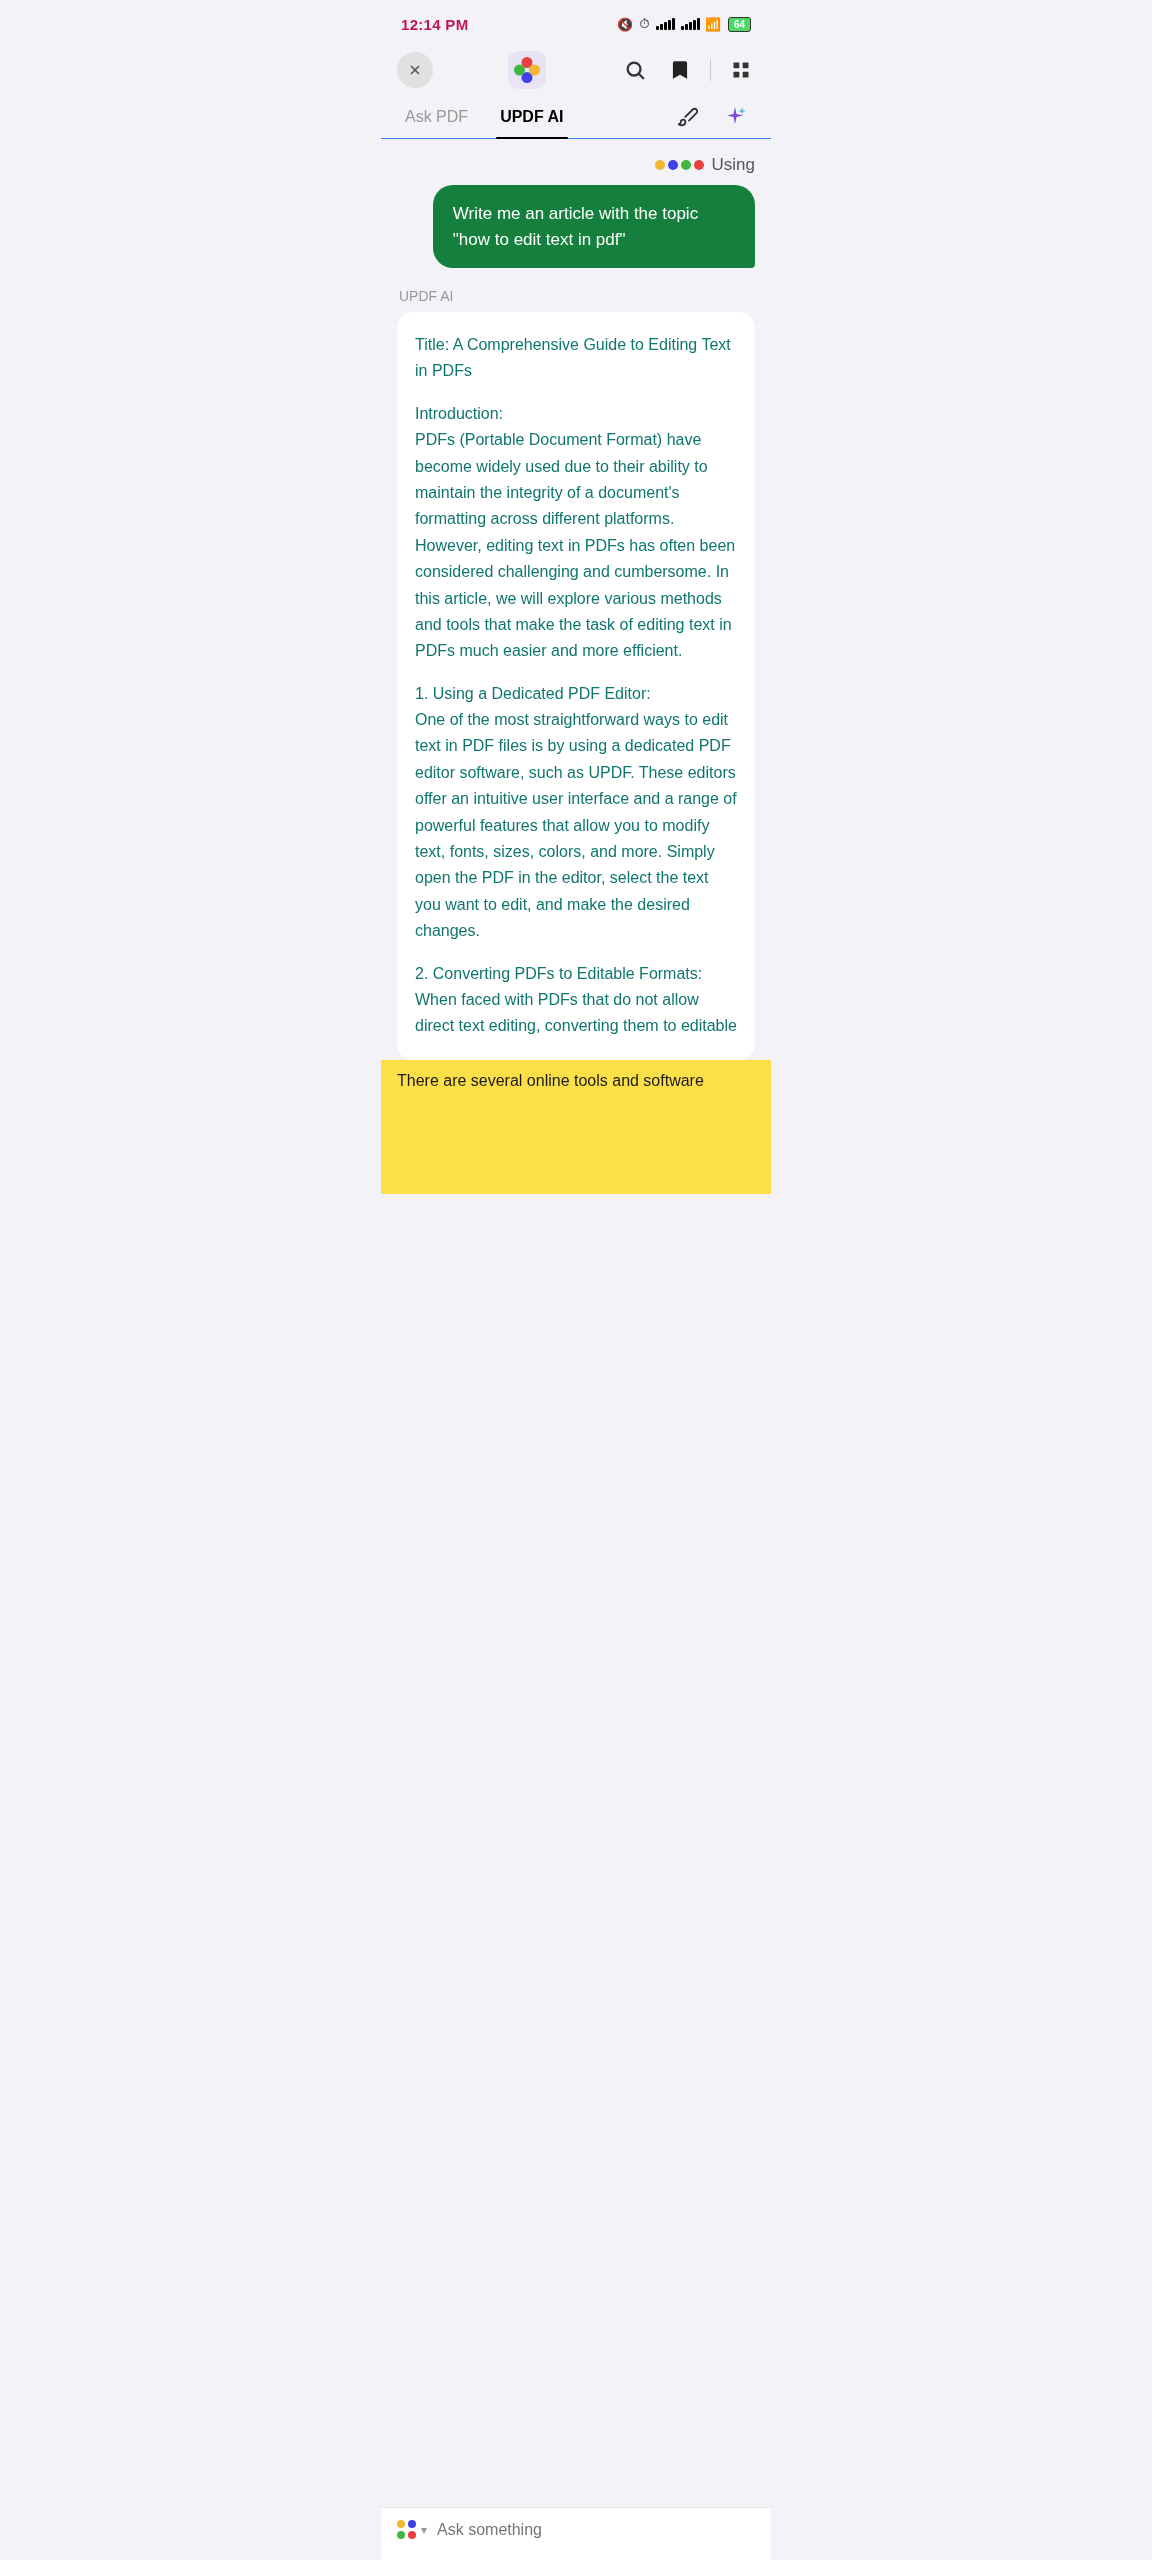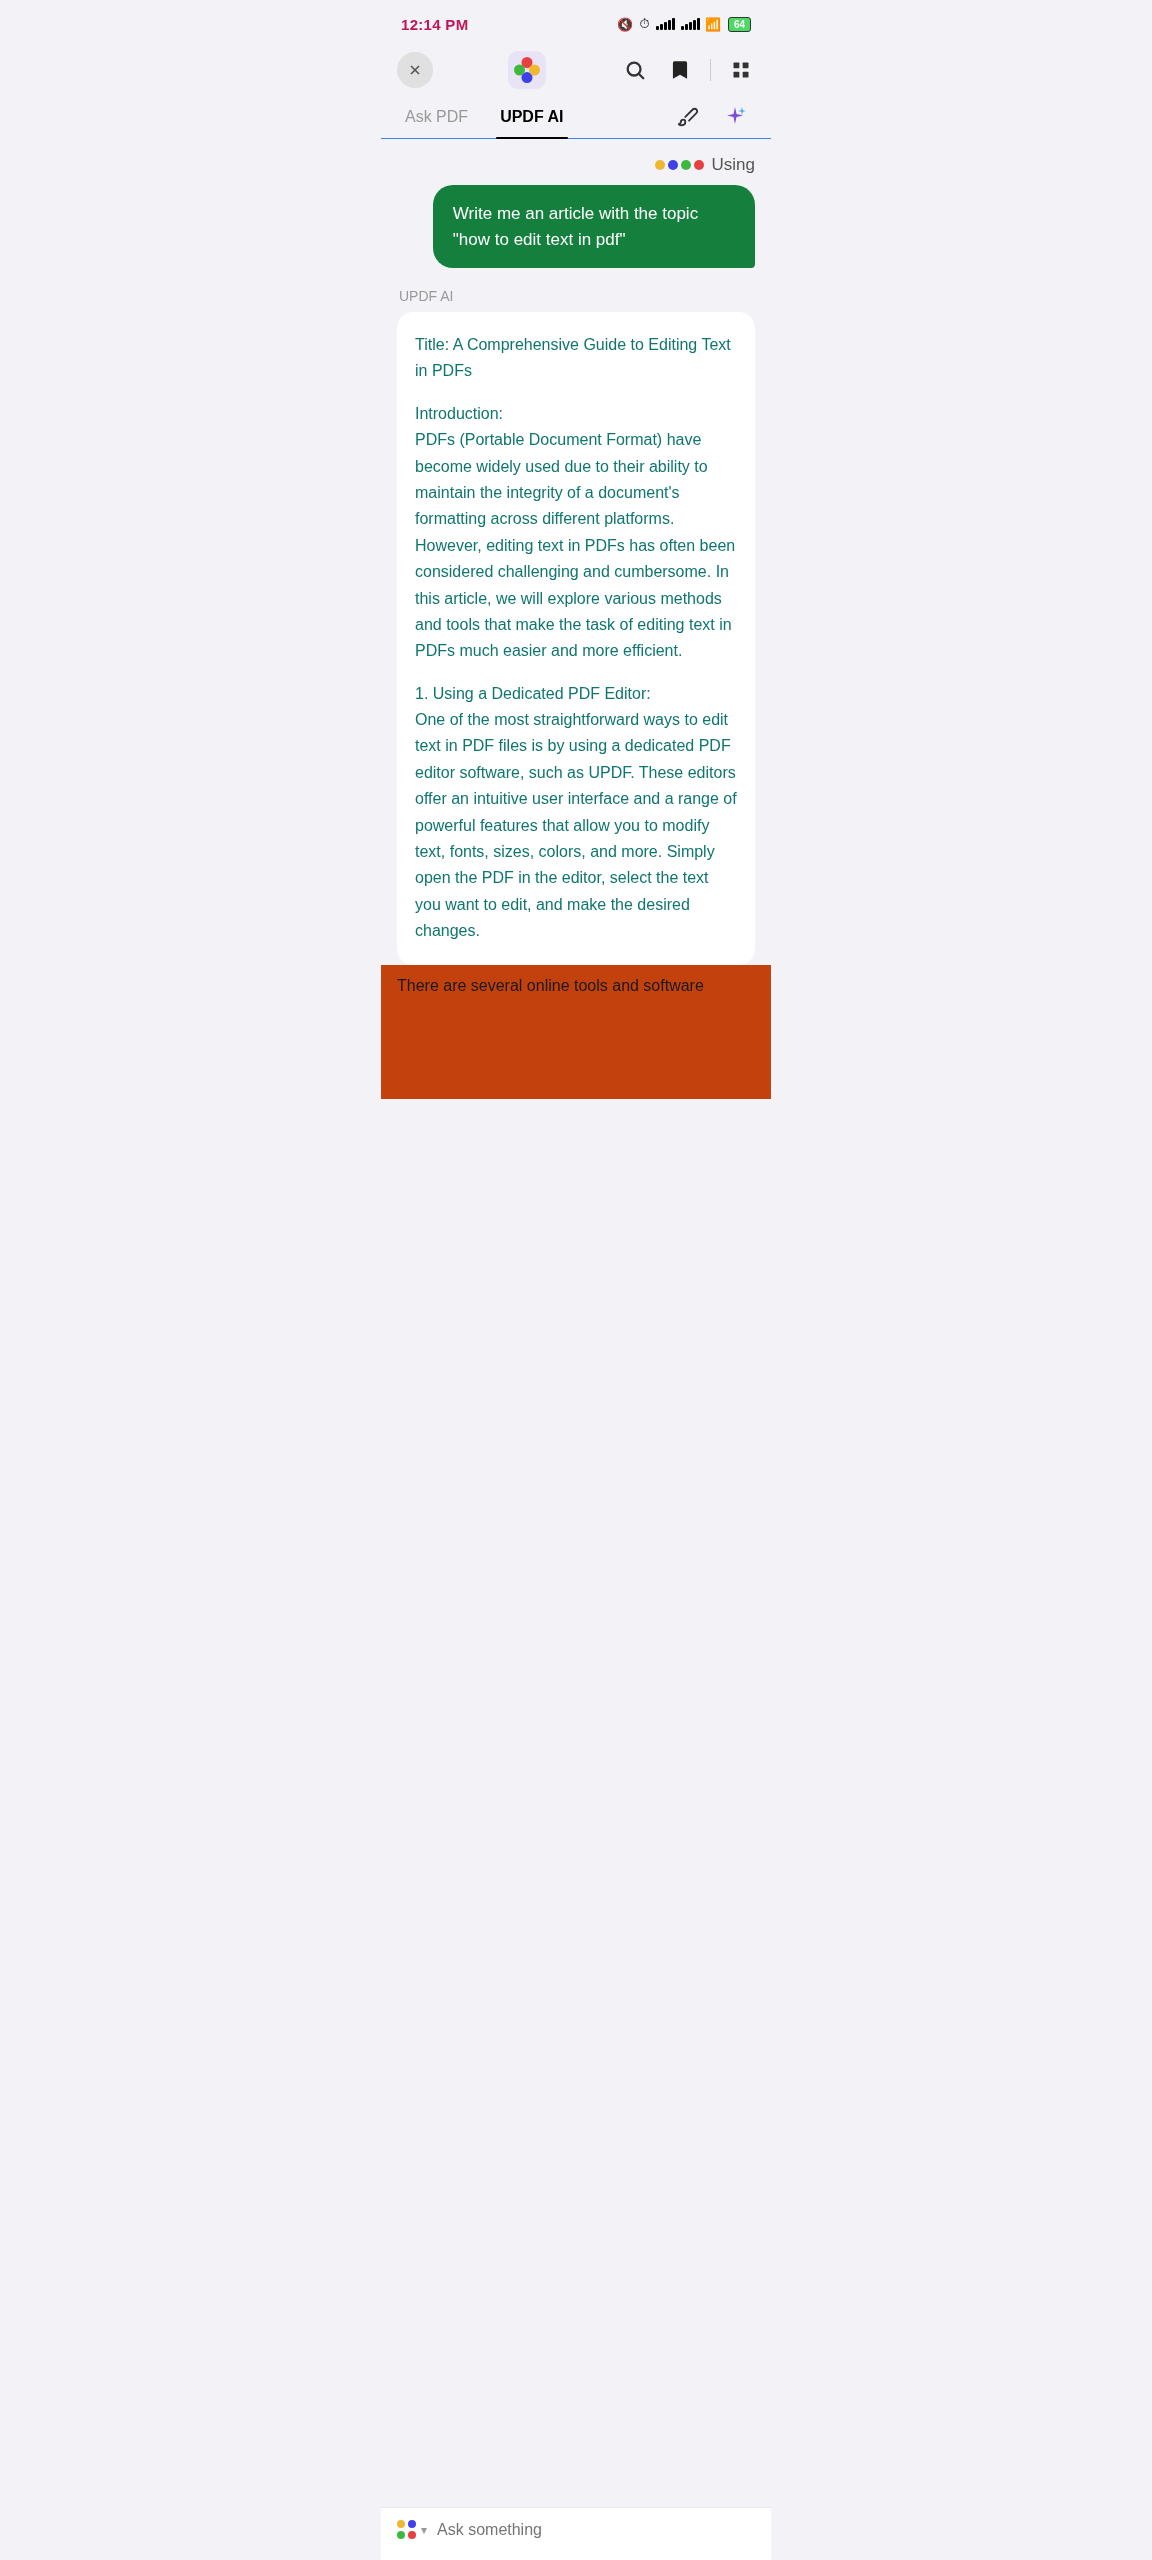--- a/index.html
+++ b/index.html
@@ -326,21 +326,21 @@
       flex: 1;
       border: none;
       outline: none;
       font-size: 16px;
       color: #404040;
       background: transparent;
     }
 
     
     .bottom-overflow {
-      background: #c2410c;
+      background: #fde047;
       padding: 8px 16px 100px 16px;
       font-size: 16px;
       line-height: 1.65;
       color: #1a1a1a;
     }
 
     .signal-bars {
       display: flex;
       gap: 1px;
       align-items: flex-end;
@@ -485,20 +485,24 @@
     <p>
       <span>Introduction:</span><br>
       <span>PDFs (Portable Document Format) have become widely used due to their ability to maintain the integrity of a document's formatting across different platforms. However, editing text in PDFs has often been considered challenging and cumbersome. In this article, we will explore various methods and tools that make the task of editing text in PDFs much easier and more efficient.</span>
     </p>
 
     <p>
       <span>1. Using a Dedicated PDF Editor:</span><br>
       <span>One of the most straightforward ways to edit text in PDF files is by using a dedicated PDF editor software, such as UPDF. These editors offer an intuitive user interface and a range of powerful features that allow you to modify text, fonts, sizes, colors, and more. Simply open the PDF in the editor, select the text you want to edit, and make the desired changes.</span>
     </p>
 
+    <p>
+      <span>2. Converting PDFs to Editable Formats:</span><br>
+      <span>When faced with PDFs that do not allow direct text editing, converting them to editable</span>
+    </p>
   </div>
 
 </div>
 
 <div class="bottom-overflow">
   <span>There are several online tools and software</span>
 </div>
 
 <div class="input-bar">
   <div class="input-logo">

